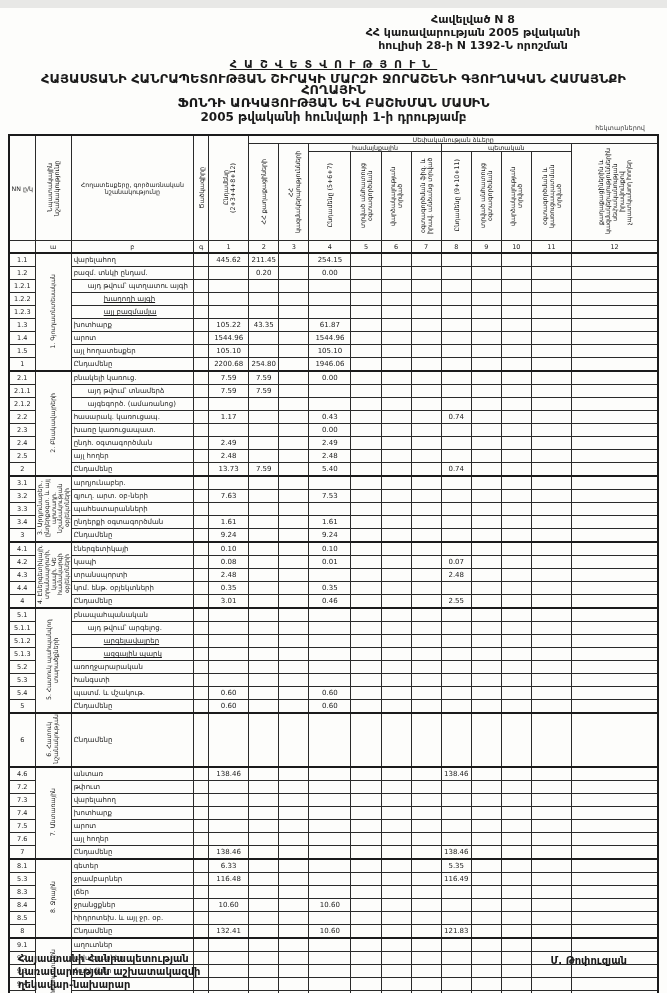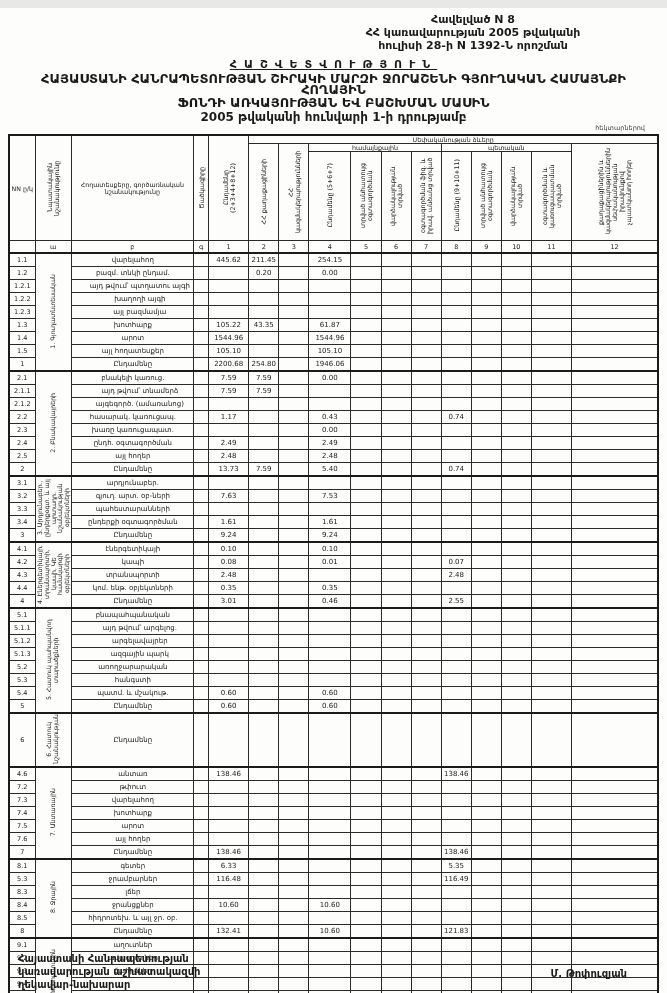--- a/index.html
+++ b/index.html
@@ -16,31 +16,31 @@
   .title-date{font-size:12px;font-weight:bold;margin-top:2px;}
   .unit-note{font-size:6.5px;text-align:right;padding-right:14px;color:#444;height:9px;}
   table{border-collapse:collapse;table-layout:fixed;width:651px;margin-top:1px;}
   th,td{border:1px solid #2a2a2a;padding:0 1px;overflow:hidden;}
   th{font-weight:normal;}
   thead th{font-size:6.3px;line-height:7px;text-align:center;vertical-align:middle;}
   tbody td{font-size:7px;line-height:8px;height:12px;vertical-align:middle;}
   .v{writing-mode:vertical-rl;transform:rotate(180deg);display:inline-block;
      white-space:normal;max-height:84px;text-align:center;}
   .vh{height:88px;}
-  .lab{ text-align:center; padding-left:2px;}
+  .lab{ text-align:left; padding-left:2px;}
   .num{text-align:center;font-size:7px;}
   .nn{text-align:center;font-size:6.5px;}
   .ind1{padding-left:16px;border-radius:6px;}
-  .ind2{padding-left:16px;}
+  .ind2{padding-left:32px;text-decoration:underline;}
   .sec-first td{border-top:2px solid #1b1b1b;}
   .sec-cell{font-size:6.2px;line-height:6.8px;text-align:center;vertical-align:middle;}
   .letters td{height:11px;text-align:center;font-size:6.5px;border-bottom:2px solid #1b1b1b;}
   table{border:2px solid #1b1b1b;}
   .footer{position:absolute;left:18px;bottom:10px;font-size:10px;font-weight:bold;line-height:13px;}
-  .signer{position:absolute;right:40px;bottom:22px;font-size:10px;font-weight:bold;}
+  .signer{position:absolute;right:40px;bottom:35px;font-size:10px;font-weight:bold;}
 </style>
 </head>
 <body>
 
 <div class="page">
 
   <div class="appendix">
     <div>Հավելված N 8</div>
     <div>ՀՀ կառավարության 2005 թվականի</div>
     <div>հուլիսի 28-ի N 1392-Ն որոշման</div>

